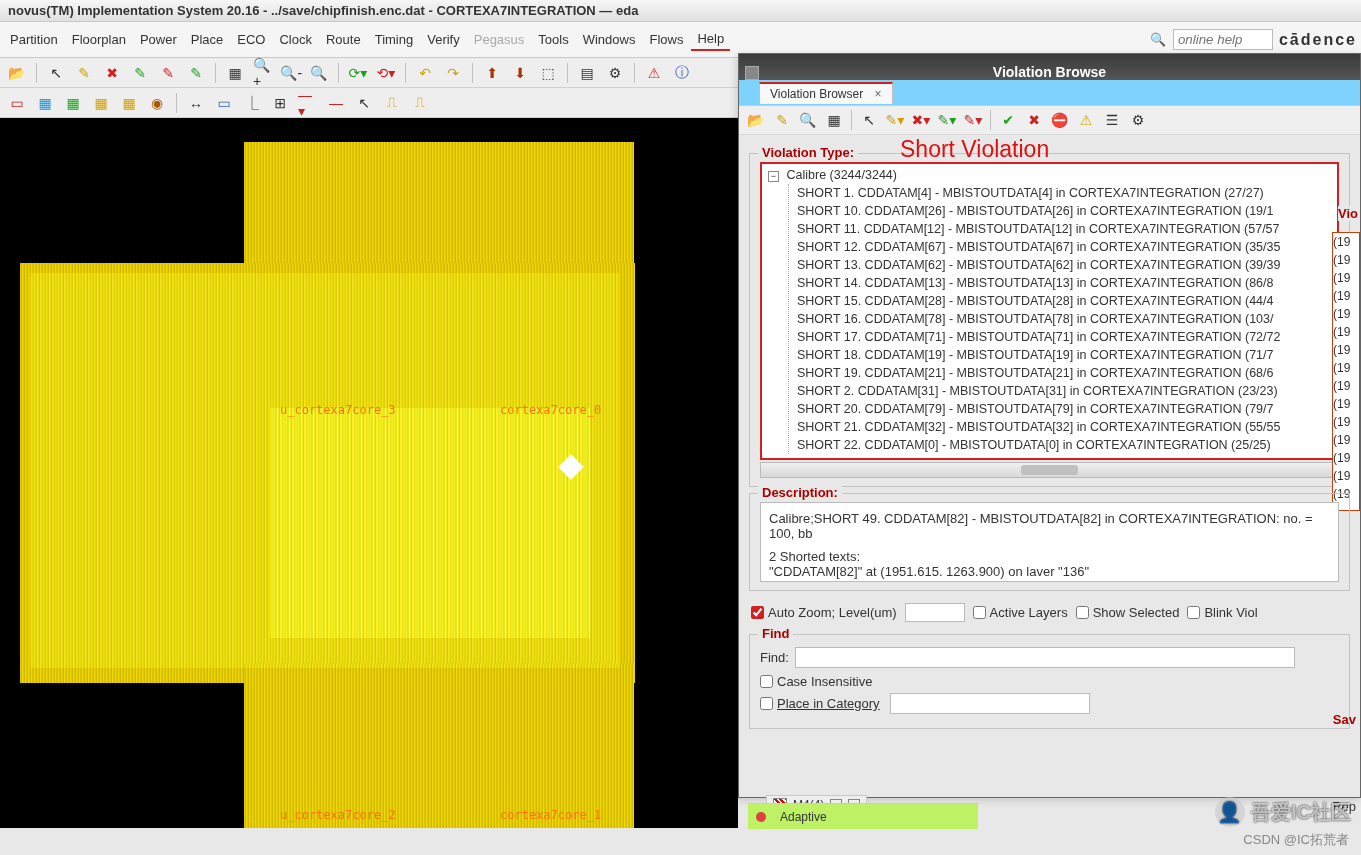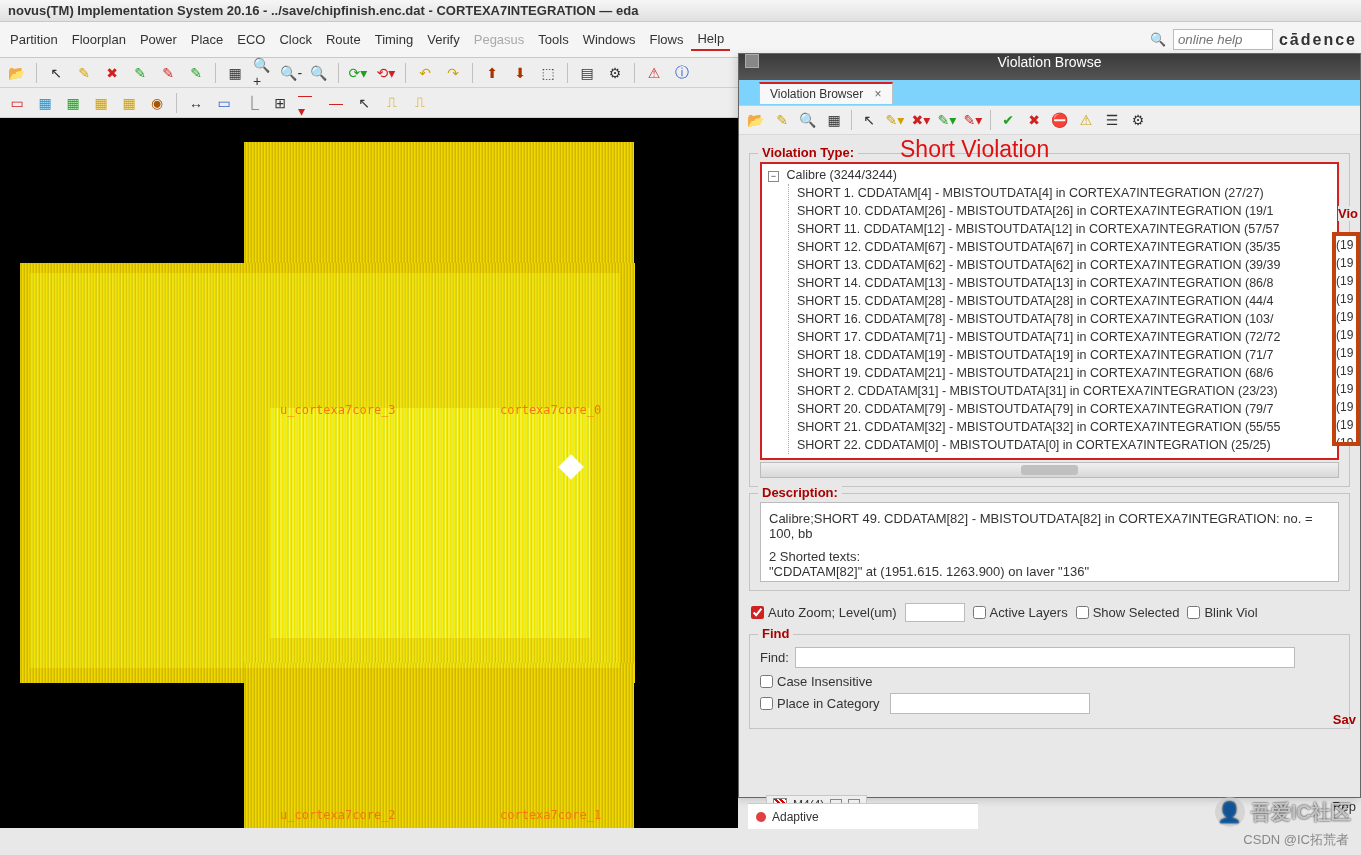--- a/index.html
+++ b/index.html
@@ -12,26 +12,26 @@
   .search-input { border: 1px solid #bbb; padding: 2px 4px; width: 100px; background: #fff; color: #888; font-style: italic; }
   .brand { letter-spacing: 2px; font-size: 16px; font-weight: bold; }
   .toolbar { background: #eee; border-bottom: 1px solid #d0d0d0; padding: 3px 6px; display: flex; align-items: center; gap: 6px; flex-wrap: wrap; min-height: 30px; }
   .tb-btn { width: 22px; height: 22px; border: 1px solid transparent; display:inline-flex; align-items:center; justify-content:center; font-size: 14px; cursor:pointer; }
   .tb-sep { width:1px; height:20px; background:#c0c0c0; margin:0 2px; }
   .design-view { background: #000; width: 738px; height: 710px; position: relative; overflow:hidden; }
   .chip { position:absolute; background: repeating-linear-gradient(90deg,#e0c800 0,#e0c800 1px,#d0b800 1px,#d0b800 2px,#f0d800 2px,#f0d800 3px); }
   .chip-inner { position:absolute; background: repeating-linear-gradient(90deg,#e0c800 0,#e0c800 1px,#c04040 1px,#c04040 2px,#40c040 2px,#40c040 3px,#4080e0 3px,#4080e0 4px); mix-blend-mode: screen; }
   .core-label { position:absolute; color:#f97316; font-size:12px; font-family: monospace; }
   .cursor-spot { position:absolute; width:18px; height:18px; background:#fff; transform:rotate(45deg); }
-  .status-bottom { background:#ffffff; height:26px; border-top:1px solid #ccc; display:flex; align-items:center; padding:8px 8px; gap:6px; font-size:12px; width: 740px; position:absolute; bottom:0; left:0;}
+  .status-bottom { background:#bef264; height:26px; border-top:1px solid #ccc; display:flex; align-items:center; padding:8px 8px; gap:14px; font-size:12px; width: 740px; position:absolute; bottom:0; left:0;}
   .dot-adaptive { width:10px; height:10px; border-radius:50%; background:#e04040; display:inline-block; }
   
   
   .vb-window { position: absolute; top: 53px; left: 738px; width: 623px; height: 745px; background: #e8e8e8; border: 1px solid #666; box-shadow: -2px 2px 8px rgba(0,0,0,.15); }
-  .vb-titlebar { background: linear-gradient(to bottom,#3a3a3a,#555); color:#fff; height:26px; display:flex; align-items:flex-start; justify-content:center; font-size:14px; font-weight:normal; position:relative;}
+  .vb-titlebar { background: linear-gradient(to bottom,#3a3a3a,#555); color:#fff; height:26px; display:flex; align-items:flex-end; justify-content:center; font-size:14px; font-weight:bold; position:relative;}
   .vb-titlebar .win-icon { position:absolute; left:6px; width:14px; height:14px; background:#888; border:1px solid #aaa;}
   .vb-tabs { background:#7dd3fc; border-bottom:1px solid #ccc; height:26px; display:flex; align-items:center; padding-left:20px;}
   .vb-tab { background:#f8f8f8; border:1px solid #c0c0c0; border-bottom:none; padding:3px 10px; font-size:12px; position:relative; border-top: 2px solid #d02020;}
   .vb-tab .close-x { margin-left:8px; color:#666; cursor:pointer;}
   .vb-toolbar { background:#efefef; border-bottom:1px solid #d8d8d8; padding:3px 6px; display:flex; align-items:center; gap:4px;}
   .fieldset { border:1px solid #c4c4c4; margin:6px 10px; padding:8px 10px; position:relative;}
   .fieldset-label { position:absolute; top:-9px; left:8px; background:#e8e8e8; color:#aa0000; font-weight:bold; padding:0 4px; font-size:13px;}
   .annotation-red { position:absolute; color:#e01010; font-size:23px; top:-18px; left:150px; font-weight:normal;}
   .tree-box { border:2px solid #d02020; background:#fff; height:298px; overflow:auto; font-size:12.5px; line-height:18px; padding:2px 4px; }
   .tree-root { }
@@ -200,21 +200,21 @@
             <div class="tree-node">SHORT 20.  CDDATAM[79] - MBISTOUTDATA[79] in CORTEXA7INTEGRATION (79/7</div>
             <div class="tree-node">SHORT 21.  CDDATAM[32] - MBISTOUTDATA[32] in CORTEXA7INTEGRATION (55/55</div>
             <div class="tree-node">SHORT 22.  CDDATAM[0] - MBISTOUTDATA[0] in CORTEXA7INTEGRATION (25/25)</div>
           </div>
       </div>
     </div>
     <div class="hscroll"></div>
   </div>
 
   <div class="side-label" style="top:152px;">Vio</div>
-  <div style="position:absolute; right:0px; top:178px; width:28px; background:#fff; border:4px solid #c2410c; font-size:12px; line-height:18px; overflow:hidden; height:214px;" id="side-list">
+  <div style="position:absolute; right:0px; top:178px; width:28px; background:#fff; border:1px solid #c2410c; font-size:12px; line-height:18px; overflow:hidden; height:279px;" id="side-list">
       <div>(19</div>
       <div>(19</div>
       <div>(19</div>
       <div>(19</div>
       <div>(19</div>
       <div>(19</div>
       <div>(19</div>
       <div>(19</div>
       <div>(19</div>
       <div>(19</div>
@@ -258,21 +258,21 @@
   <div class="fieldset" style="padding:6px 10px 10px;">
     <div class="fieldset-label">Find</div>
     <div style="display:flex; align-items:center; gap:6px; margin:6px 0;">
       <span>Find:</span>
       <input class="find-field" style="">
     </div>
     <label class="chk" style="margin:4px 0; display:flex;">
         <input type="checkbox" style=""> 
         <span>Case Insensitive</span>
       </label>
-    <label class="chk" style="margin:4px 0; display:flex;">
+    <label class="chk" style="margin:4px 0; display:flex;text-decoration:underline;">
         <input type="checkbox" style=""> 
         <span>Place in Category</span>
         <input class="cat-input" style="">
       </label>
   </div>
   <div style="position:absolute; right:4px; top:658px; color:#aa0000; font-weight:bold; font-size:13px;">Sav</div>
   <div style="position:absolute; right:4px; top:745px; color:#333; font-size:13px;">Rep</div>
 </div>
 
 <div class="m4-box">

